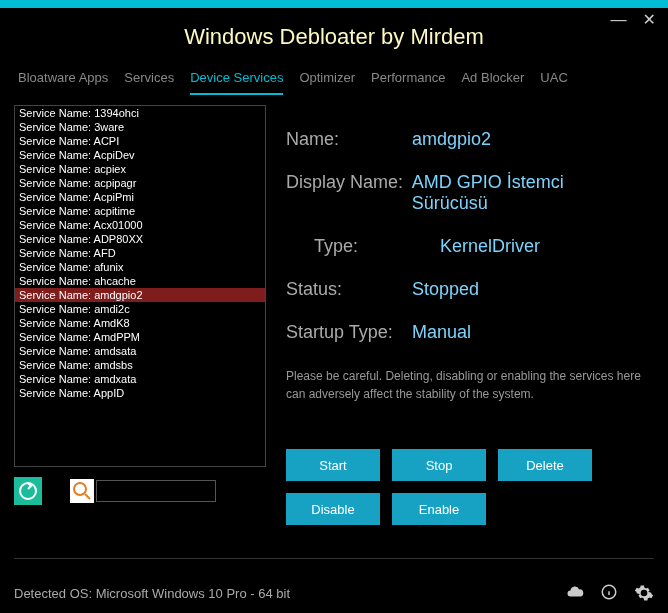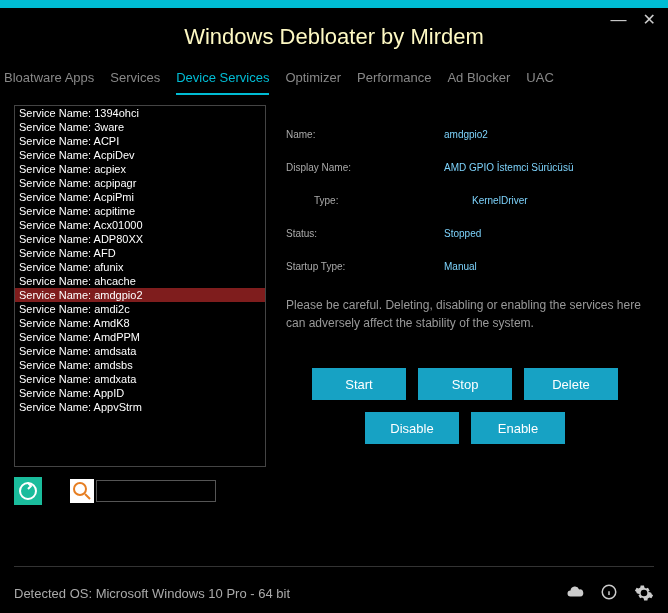--- a/index.html
+++ b/index.html
@@ -32,21 +32,21 @@
     .title {
       text-align: center;
       color: #fef9c3;
       font-size: 22px;
       font-weight: 300;
       padding: 16px 0 20px;
     }
     .tabs {
       display: flex;
       gap: 16px;
-      padding: 0 4px;
+      padding: 0 18px;
       font-size: 13px;
     }
     .tab {
       color: #888;
       padding-bottom: 8px;
       cursor: pointer;
     }
     .tab.active {
       color: #00bcd4;
       border-bottom: 2px solid #00bcd4;
@@ -110,56 +110,54 @@
       font-size: 12px;
       padding: 0 4px;
     }
     .detail-panel {
       flex: 1;
       padding: 24px 10px 0 10px;
     }
     .detail-row {
       display: flex;
       margin-bottom: 22px;
-      font-size: 10px;
+      font-size: 18px;
       color: #aaa;
-      gap: 32px;
     }
     .detail-label { width: 126px; }
     .detail-value { color: #7dd3fc; }
     .warning {
       font-size: 12px;
       color: #999;
       line-height: 1.5;
       margin-top: 24px;
     }
     .action-buttons {
-      margin-top: 36px;
+      margin-top: 46px;
       display: flex;
       flex-wrap: wrap;
       gap: 12px;
-      justify-content: center;
     }
     .btn {
       background: #17a2c4;
       color: #fff;
       border: none;
       width: 94px;
       height: 32px;
       font-size: 13px;
       cursor: pointer;
       font-family: inherit;
     }
     .status-bar {
       position: absolute;
       bottom: 10px;
       left: 14px;
       right: 14px;
       border-top: 1px solid #333;
-      padding-top: 16px;
+      padding-top: 24px;
       display: flex;
       align-items: center;
       font-size: 13px;
       color: #aaa;
     }
     .status-icons {
       margin-left: auto;
       display: flex;
       gap: 16px;
     }
@@ -205,21 +203,20 @@
           <div class="list-item">Service Name: afunix</div>
           <div class="list-item">Service Name: ahcache</div>
           <div class="list-item selected">Service Name: amdgpio2</div>
           <div class="list-item">Service Name: amdi2c</div>
           <div class="list-item">Service Name: AmdK8</div>
           <div class="list-item">Service Name: AmdPPM</div>
           <div class="list-item">Service Name: amdsata</div>
           <div class="list-item">Service Name: amdsbs</div>
           <div class="list-item">Service Name: amdxata</div>
           <div class="list-item">Service Name: AppID</div>
-          <div class="list-item">Service Name: AppvStrm</div>
         </div>
     </div>
     <div class="list-actions">
       <div class="icon-btn">
         <svg width="28" height="28" viewBox="0 0 28 28">
             <rect width="28" height="28" fill="#1abc9c"></rect>
             <circle cx="14" cy="14" r="8" fill="none" stroke="#fff" stroke-width="2"></circle>
             <path d="M14 6 l3 3 l-3 3" fill="none" stroke="#fff" stroke-width="2"></path>
           </svg>
       </div>

